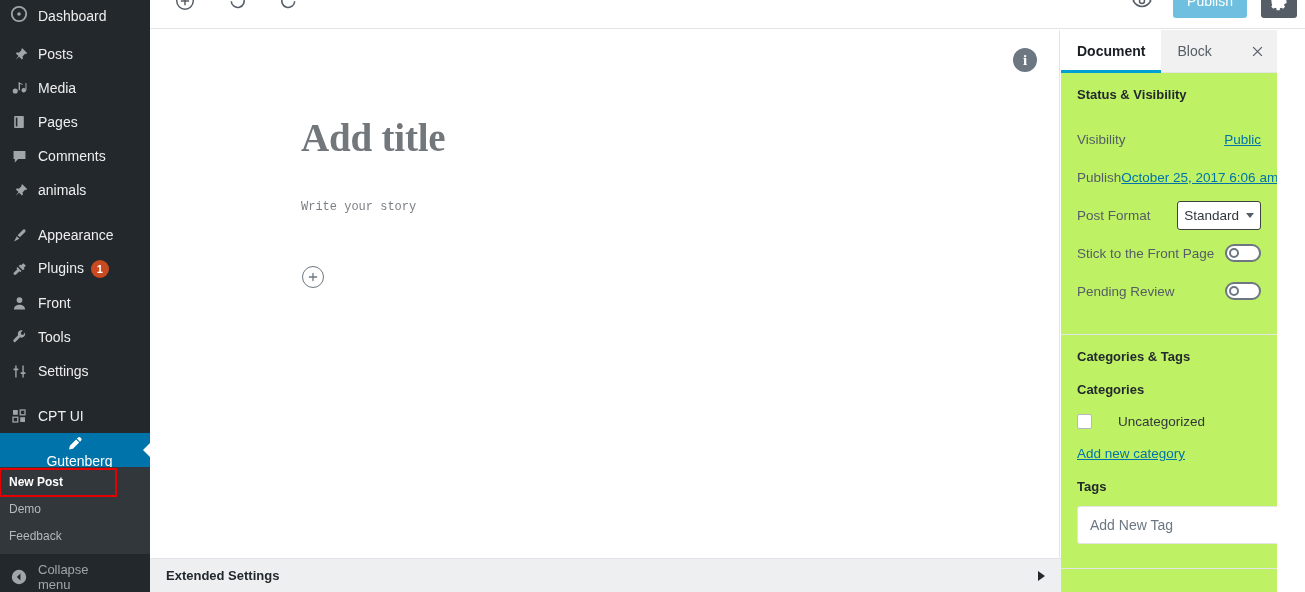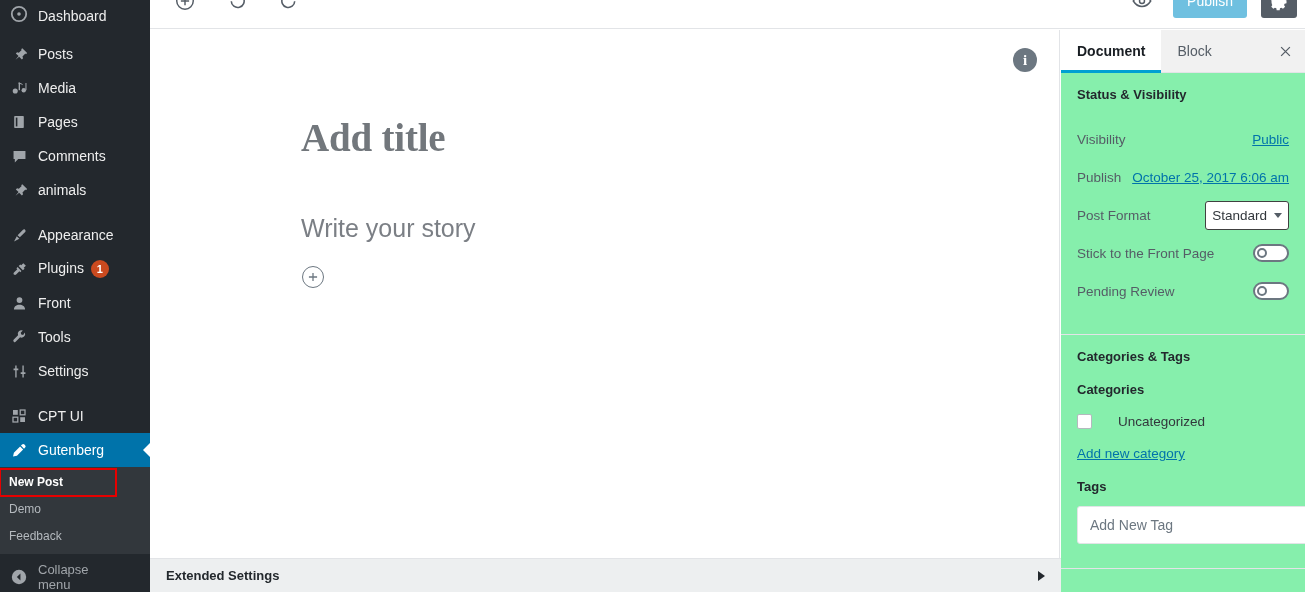--- a/index.html
+++ b/index.html
@@ -39,20 +39,21 @@
     flex: 0 0 20px;
   }
   .menu-item .mi-ico svg { display: block; }
   .menu-item .mi-label { flex: 1 1 auto; overflow: hidden; }
   .menu-sep { height: 11px; }
 
   .menu-item.current {
     background: #0073aa;
     color: #fff;
     font-weight: 400;
+    flex-direction: column;
   }
   .menu-item.current .mi-ico { color: #fff; }
   .menu-item.current .arrow {
     position: absolute; right: -1px; top: 50%;
     transform: translateY(-50%);
     width: 0; height: 0;
     border-top: 8px solid transparent;
     border-bottom: 8px solid transparent;
     border-right: 8px solid #fff;
   }
@@ -156,23 +157,23 @@
   }
   .post-title {
     position: absolute; left: 151px; top: 85px;
     font-family: "Liberation Serif", serif;
     font-size: 39px;
     font-weight: bold;
     color: #72777c;
     letter-spacing: -0.2px;
   }
   .post-body {
-    position: absolute; left: 151px; top: 184px;
-    font-family: Liberation Sans, sans-serif;
-    font-size: 25px;
+    position: absolute; left: 151px; top: 170px;
+    font-family: Liberation Mono, monospace;
+    font-size: 12px;
     color: #7b7f85;
   }
   .inserter {
     position: absolute; left: 152px; top: 236px;
     width: 22px; height: 22px;
     border-radius: 50%;
     border: 1.6px solid #6c7781;
     color: #6c7781;
     display: flex; align-items: center; justify-content: center;
   }
@@ -195,22 +196,22 @@
   .es-caret {
     width: 0; height: 0;
     border-top: 5px solid transparent;
     border-bottom: 5px solid transparent;
     border-left: 7px solid #23282d;
   }
 
   
   .settings {
     position: absolute; left: 1061px; top: 30px;
-    width: 244px; height: 562px;
-    background: #86efac;
+    width: 216px; height: 562px;
+    background: #bef264;
     overflow: hidden;
   }
   .settings-tabs {
     position: relative;
     height: 43px;
     background: #f1f1f1;
     border-bottom: 1px solid #e2e4e7;
     display: flex; align-items: stretch;
   }
   .stab {

